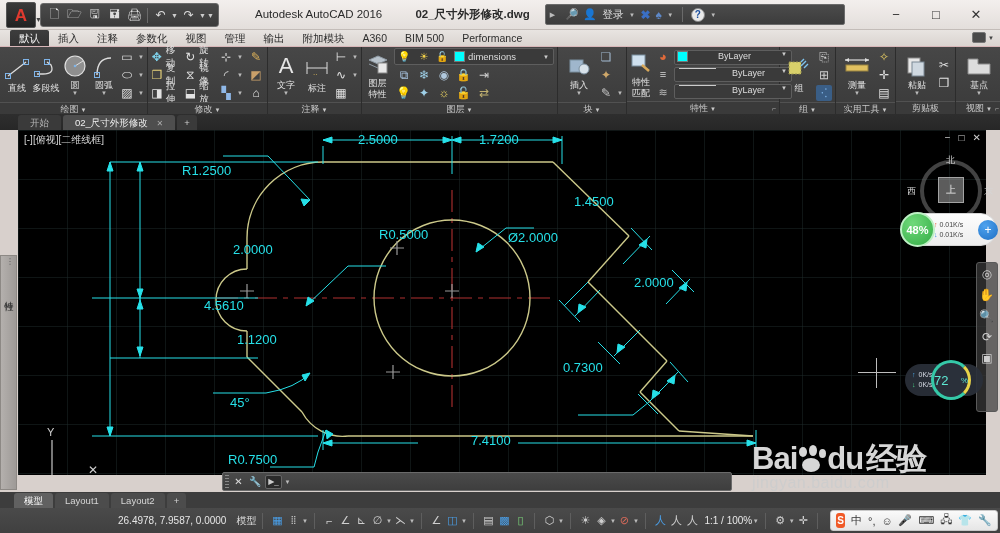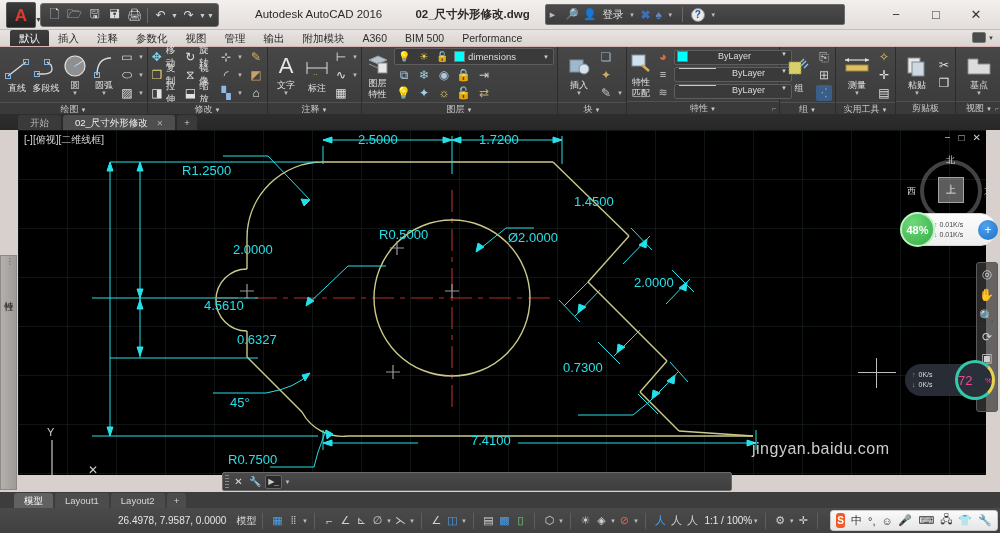--- a/index.html
+++ b/index.html
@@ -231,23 +231,23 @@
   }
 
   .netwidget2 {
     position:absolute;left:905px;top:364px;width:78px;height:32px;
     background:rgba(42,48,58,.92);border-radius:16px;display:flex;align-items:center;
     padding-left:7px;
   }
   .netwidget2 .nrows{display:flex;flex-direction:column;font-size:7px;color:#d8dde6;line-height:10px;}
   .netwidget2 .nrow{display:flex;gap:3px;align-items:center;}
   .cpu-ball2 {
-    position:absolute;left:955px;top:360px;width:40px;height:40px;border-radius:50%;
+    position:absolute;left:931px;top:360px;width:40px;height:40px;border-radius:50%;
     background:#2a303a;border:3px solid #35c9a8;border-right-color:#e8d44a;
-    color:#ec4899;font-size:13px;display:flex;align-items:center;justify-content:space-between;
+    color:#5eead4;font-size:13px;display:flex;align-items:center;justify-content:space-between;
   }
   .cpu-ball2 .pct { font-size:8px; }
 
   
   .viewcube { position:absolute;left:920px;top:160px;width:62px;height:62px; }
   .vc-ring { position:absolute;left:0;top:0;width:62px;height:62px;border-radius:50%;
              border:4px solid rgba(120,120,120,.55); }
   .vc-face { position:absolute;left:18px;top:17px;width:26px;height:26px;
              background:rgba(168,168,168,.55);border:1px solid rgba(210,210,210,.6);
              color:#e8e8e8;font-size:10px;display:flex;align-items:center;justify-content:center; }
@@ -868,21 +868,21 @@
 
     <div style="position:absolute;left:0;top:0;width:968px;height:345px;color:#26e0e8;font-size:13px;font-family:'Liberation Sans',sans-serif;">
       <span style="position:absolute;left:340px;top:2px">2.5000</span>
       <span style="position:absolute;left:461px;top:2px">1.7200</span>
       <span style="position:absolute;left:164px;top:33px">R1.2500</span>
       <span style="position:absolute;left:361px;top:97px">R0.5000</span>
       <span style="position:absolute;left:210px;top:322px">R0.7500</span>
       <span style="position:absolute;left:490px;top:100px">Ø2.0000</span>
       <span style="position:absolute;left:215px;top:112px">2.0000</span>
       <span style="position:absolute;left:186px;top:168px">4.5610</span>
-      <span style="position:absolute;left:219px;top:202px">0.6327</span>
+      <span style="position:absolute;left:219px;top:202px">1.1200</span>
       <span style="position:absolute;left:212px;top:265px">45°</span>
       <span style="position:absolute;left:556px;top:64px">1.4500</span>
       <span style="position:absolute;left:616px;top:145px">2.0000</span>
       <span style="position:absolute;left:545px;top:230px">0.7300</span>
       <span style="position:absolute;left:453px;top:303px">7.4100</span>
     </div>
 
     <svg width="80" height="70" style="position:absolute;left:12px;top:292px">
       <line x1="22" y1="60" x2="22" y2="18" stroke="#b8b8b8" stroke-width="1.3"></line>
       <line x1="22" y1="60" x2="64" y2="60" stroke="#b8b8b8" stroke-width="1.3"></line>
@@ -952,20 +952,23 @@
         <span>0K/s</span>
       </div>
     </div>
   </div>
   <div class="cpu-ball2">
     <span>72</span>
       <span class="pct">%</span>
   </div>
 
   <div class="watermark">
+    <div class="wm-main">
+      <span>Bai</span><span class="wm-paw"><i style="left:2px;top:0;width:8px;height:10px"></i><i style="left:12px;top:-2px;width:8px;height:11px"></i><i style="left:22px;top:2px;width:7px;height:9px"></i><i style="left:5px;top:11px;width:18px;height:14px"></i></span><span>du</span><span style="margin-left:3px">经验</span>
+    </div>
     <div class="wm-sub">jingyan.baidu.com</div>
   </div>
 
   <div class="cmdline">
     <div class="cmd-grip"></div>
     <div class="cmd-ic">✕</div>
     <div class="cmd-ic">🔧</div>
     <div class="cmd-prompt">▶_</div>
     <div class="scaret">▼</div>
   </div>

